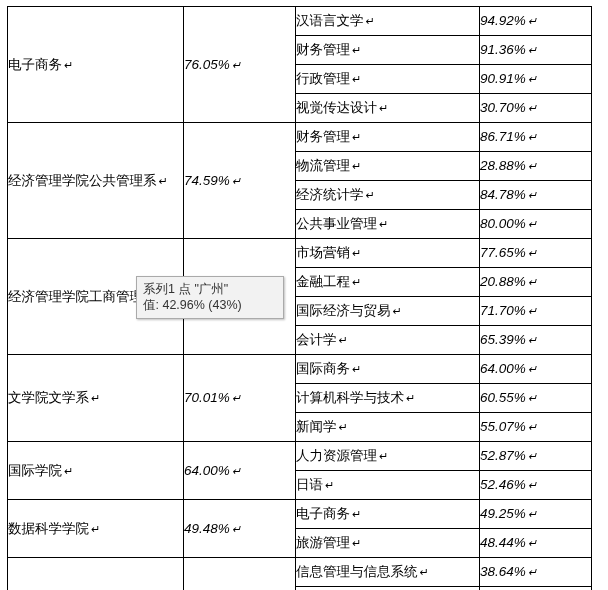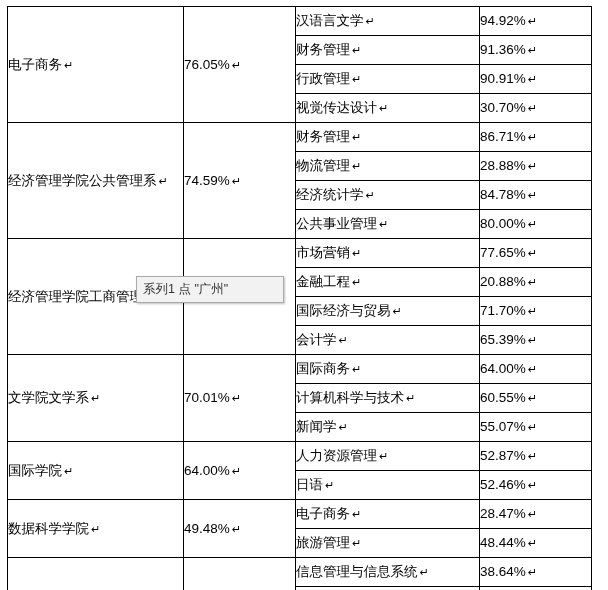--- a/index.html
+++ b/index.html
@@ -39,21 +39,21 @@
     white-space: nowrap;
     overflow: hidden;
   }
   .col-dept { width: 176px; }
   .col-pct  { width: 112px; }
   .col-major{ width: 184px; }
   .col-val  { width: 112px; }
 
   td.dept { font-size: 13.5px; }
   td.major { font-size: 13.5px; }
-  td.pct, td.val { font-size: 13.5px; }
+  td.pct, td.val { font-size: 13.5px; font-style: italic; }
 
   
   .mark {
     font-size: 11px;
     color: #000000;
     margin-left: 2px;
     vertical-align: baseline;
   }
 
   
@@ -167,21 +167,21 @@
       </tr>
       <tr>
         <td class="major"><span>日语</span><span class="mark">↵</span></td>
         <td class="val"><span>52.46%</span><span class="mark">↵</span></td>
       </tr>
 
       <tr>
         <td class="dept" rowspan="2"><span>数据科学学院</span><span class="mark">↵</span></td>
         <td class="pct" rowspan="2"><span>49.48%</span><span class="mark">↵</span></td>
         <td class="major"><span>电子商务</span><span class="mark">↵</span></td>
-        <td class="val"><span>28.47%</span><span class="mark">↵</span></td>
+        <td class="val"><span>49.25%</span><span class="mark">↵</span></td>
       </tr>
       <tr>
         <td class="major"><span>旅游管理</span><span class="mark">↵</span></td>
         <td class="val"><span>48.44%</span><span class="mark">↵</span></td>
       </tr>
 
       <tr>
         <td class="dept" rowspan="3"></td>
         <td class="pct" rowspan="3"></td>
         <td class="major"><span>信息管理与信息系统</span><span class="mark">↵</span></td>
@@ -190,15 +190,16 @@
       <tr>
         <td class="major"></td>
         <td class="val"></td>
       </tr>
 
     </tbody>
   </table>
 
   <div id="tooltip">
     <div class="tip-line">系列1 点 "广州"</div>
+    <div class="tip-line">值: 42.96% (43%)</div>
   </div>
 
 </div>
 
 </body></html>

